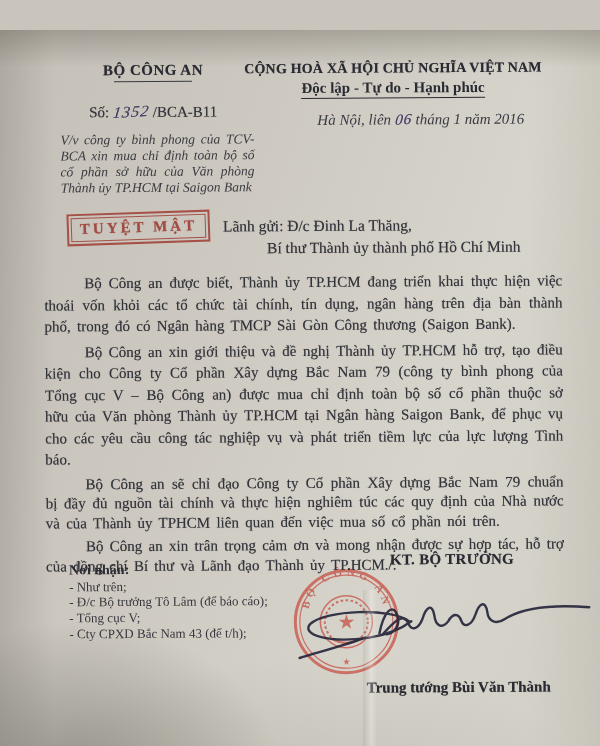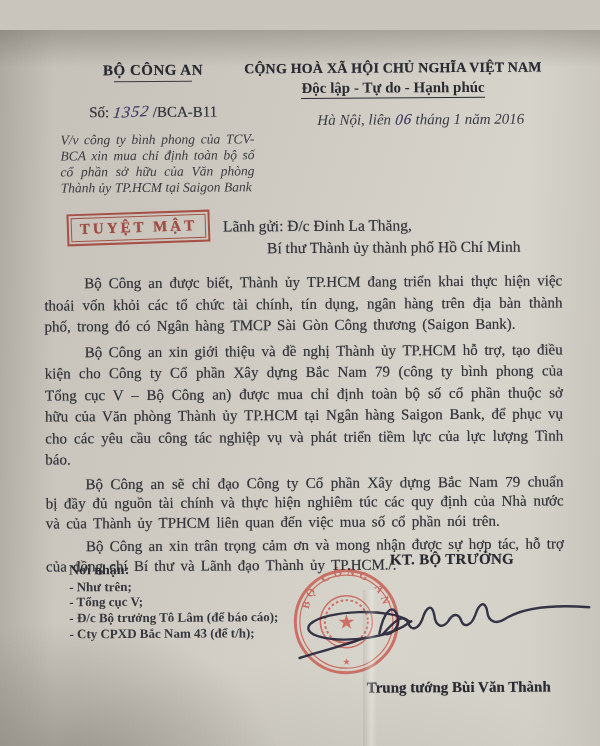--- a/index.html
+++ b/index.html
@@ -49,21 +49,21 @@
     color:#9d4039;font-weight:bold;font-size:15px;letter-spacing:3px;
     text-shadow:0 0 1px rgba(160,65,58,0.7);
   }
   .saluts{font-size:15.5px;}
   .bodytext{width:518px;font-size:15px;text-align:justify;}
   .bodytext p{margin:0 0 4px 0;text-indent:40px;word-spacing:2.5px;}
   .bodytext p.lh-a{line-height:21.5px;}
   .bodytext p.lh-b{line-height:19.5px;}
   .dist{font-size:13px;line-height:14.5px;color:#36363e;}
   .dist .lbl{font-size:14px;font-weight:bold;margin-bottom:2px;color:#2c2c34;}
-  .dist div{margin-top:1.2px;font-weight:bold;}
+  .dist div{margin-top:1.2px;}
   .authority{font-size:15px;line-height:19px;letter-spacing:0.3px;}
   .signer{font-size:15px;}
   svg{display:block;}
   .greenline{position:absolute;left:0;bottom:0;width:600px;height:3px;background:#2f9e40;}
 </style>
 </head>
 <body>
 
 <div class="photo">
   <div class="content">
@@ -102,22 +102,22 @@
     <div class="abs bodytext soft" style="left:45px;top:242px;">
       <p class="lh-a">Bộ Công an được biết, Thành ủy TP.HCM đang triển khai thực hiện việc thoái vốn khỏi các tổ chức tài chính, tín dụng, ngân hàng trên địa bàn thành phố, trong đó có Ngân hàng TMCP Sài Gòn Công thương (Saigon Bank).</p>
       <p class="lh-a">Bộ Công an xin giới thiệu và đề nghị Thành ủy TP.HCM hỗ trợ, tạo điều kiện cho Công ty Cổ phần Xây dựng Bắc Nam 79 (công ty bình phong của Tổng cục V – Bộ Công an) được mua chỉ định toàn bộ số cổ phần thuộc sở hữu của Văn phòng Thành ủy TP.HCM tại Ngân hàng Saigon Bank, để phục vụ cho các yêu cầu công tác nghiệp vụ và phát triển tiềm lực của lực lượng Tình báo.</p>
       <p class="lh-b">Bộ Công an sẽ chỉ đạo Công ty Cổ phần Xây dựng Bắc Nam 79 chuẩn bị đầy đủ nguồn tài chính và thực hiện nghiêm túc các quy định của Nhà nước và của Thành ủy TPHCM liên quan đến việc mua số cổ phần nói trên.</p>
       <p class="lh-b">Bộ Công an xin trân trọng cảm ơn và mong nhận được sự hợp tác, hỗ trợ của đồng chí Bí thư và Lãnh đạo Thành ủy TP.HCM./.</p>
     </div>
 
     <div class="abs dist" style="left:68px;top:531px;width:230px;">
       <div class="lbl">Nơi nhận:</div>
       <div>- Như trên;</div>
+      <div>- Đ/c Bộ trưởng Tô Lâm (để báo cáo);</div>
       <div>- Tổng cục V;</div>
-      <div>- Đ/c Bộ trưởng Tô Lâm (để báo cáo);</div>
       <div>- Cty CPXD Bắc Nam 43 (để t/h);</div>
     </div>
 
     <div class="abs ctr authority b soft" style="left:370px;top:521px;width:162px;">
       <div>KT. BỘ TRƯỞNG</div>
     </div>
 
     <svg class="abs" style="left:290px;top:537px;mix-blend-mode:multiply;opacity:0.82;" width="110" height="110" viewBox="0 0 110 110">
       <g stroke="#c85a4e" fill="none">
         <circle cx="55" cy="55" r="51" stroke-width="3"></circle>

